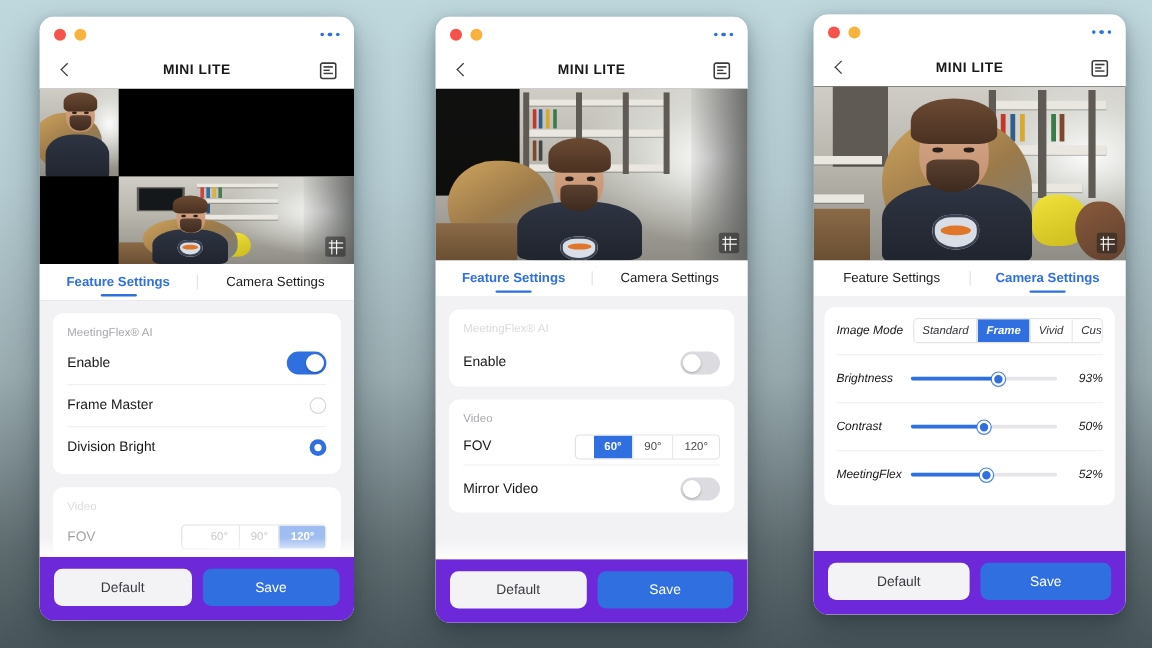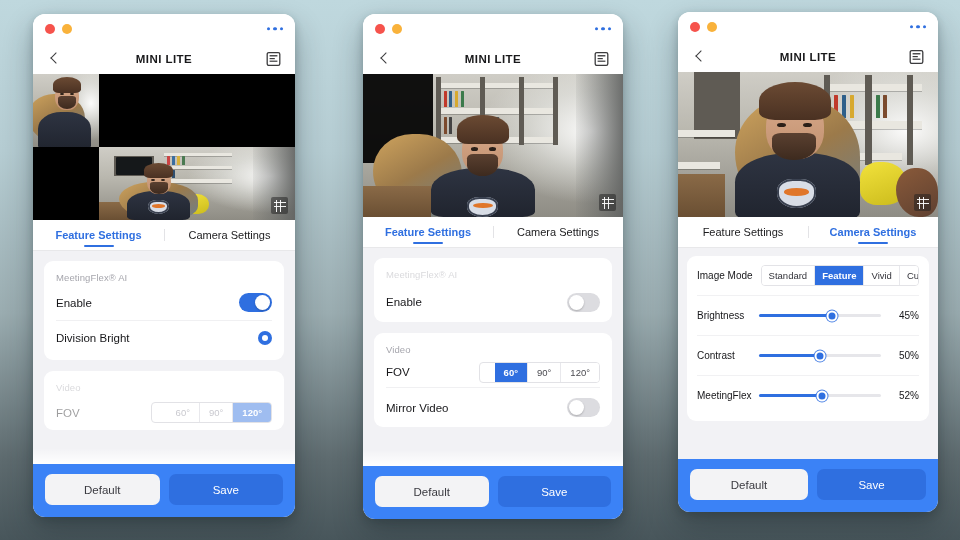--- a/index.html
+++ b/index.html
@@ -223,21 +223,21 @@
   .sfill{ position:absolute; left:0; top:0; bottom:0; border-radius:2px; background:#2f6fe0; }
   .sknob{
     position:absolute; top:50%; transform:translate(-50%,-50%);
     width:11px; height:11px; border-radius:50%; background:#2f6fe0;
     border:2.4px solid #fff; box-shadow:0 0 0 1px rgba(47,111,224,.85);
   }
   .sval{ font-size:10px; color:#17171a; width:30px; flex:0 0 30px; text-align:right; }
 
   
   .footer{
-    flex:0 0 auto; background:#3b82f6; padding:9px 12px 12px;
+    flex:0 0 auto; background:#6d28d9; padding:9px 12px 12px;
     display:flex; gap:9px; border-top:1px solid transparent;
   }
   .btn{
     flex:1; height:31px; border-radius:7px; font-size:11.5px;
     display:flex; align-items:center; justify-content:center;
   }
   .btn.default{ background:#f3f3f5; color:#3a3a40; }
   .btn.save{ background:#2f6fe0; color:#fff; }
   .win3 .btn.default{ flex:0 0 118px; }
   .win3 .btn.save{ flex:1; }
@@ -327,20 +327,24 @@
     </div>
 
     <div class="body">
       <div class="card">
         <div class="cardhead">MeetingFlex® AI</div>
         <div class="row first">
           <span class="rowlabel">Enable</span>
           <span class="toggle on">
               <i class="knob"></i>
             </span>
+        </div>
+        <div class="row">
+          <span class="rowlabel">Frame Master</span>
+          <span class="radio"></span>
         </div>
         <div class="row">
           <span class="rowlabel">Division Bright</span>
           <span class="radio sel"></span>
         </div>
         <div style="height:5px"></div>
       </div>
 
       <div class="card muted">
         <div class="cardhead">Video</div>
@@ -525,40 +529,40 @@
       </div>
       <div class="gridicon"></div>
     </div>
 
     <div class="tabs">
       <div class="tab">Feature Settings</div>
       <div class="tabdiv"></div>
       <div class="tab active">Camera Settings</div>
     </div>
 
-    <div class="body" style="padding:8px 9px 0;">
+    <div class="body" style="padding:8px 9px 0;font-style:italic;">
       <div class="card" style="padding:0 10px;">
 
         <div class="modrow">
           <span class="modlabel">Image Mode</span>
           <span class="modseg">
             <span class="opt">Standard</span>
-            <span class="opt sel">Feature</span>
+            <span class="opt sel">Frame</span>
             <span class="opt">Vivid</span>
             <span class="opt">Custom</span>
           </span>
         </div>
 
         <div class="srow">
           <span class="sname">Brightness</span>
           <span class="strack">
             <i class="sfill" style="width:60%"></i>
               <i class="sknob" style="left:60%"></i>
           </span>
-          <span class="sval">45%</span>
+          <span class="sval">93%</span>
         </div>
 
         <div class="srow">
           <span class="sname">Contrast</span>
           <span class="strack">
             <i class="sfill" style="width:50%"></i>
               <i class="sknob" style="left:50%"></i>
           </span>
           <span class="sval">50%</span>
         </div>

